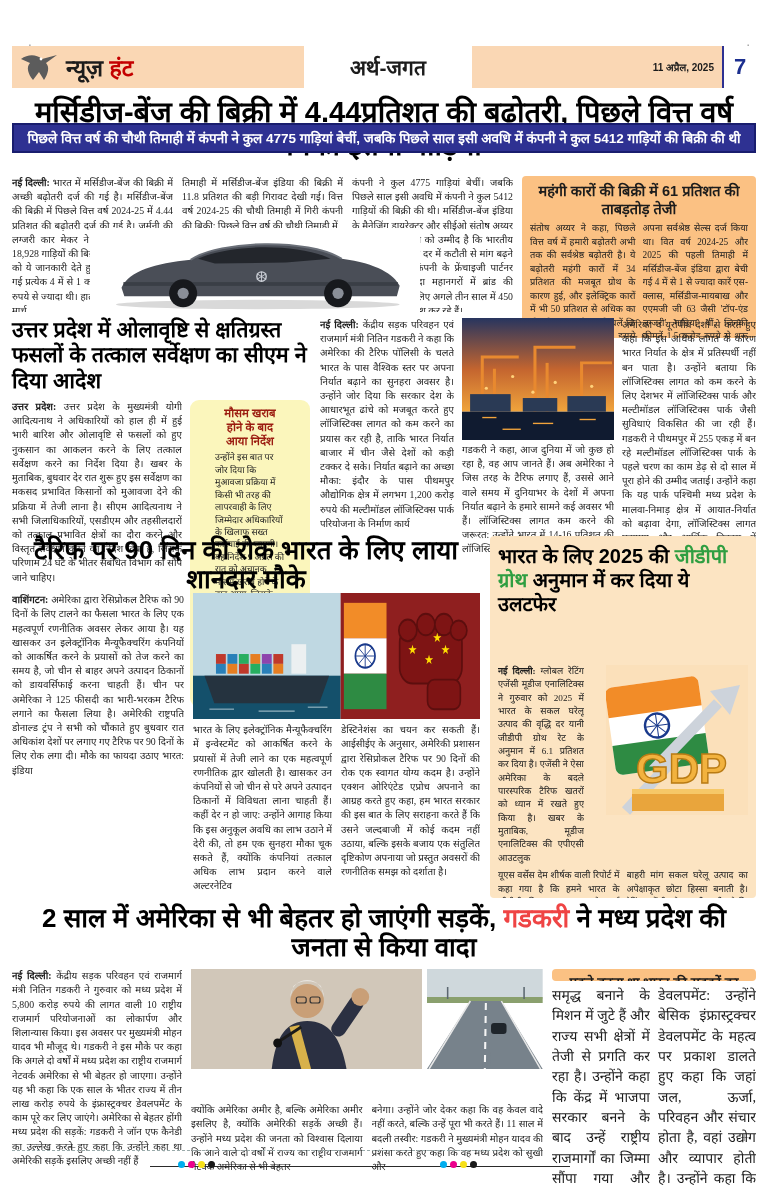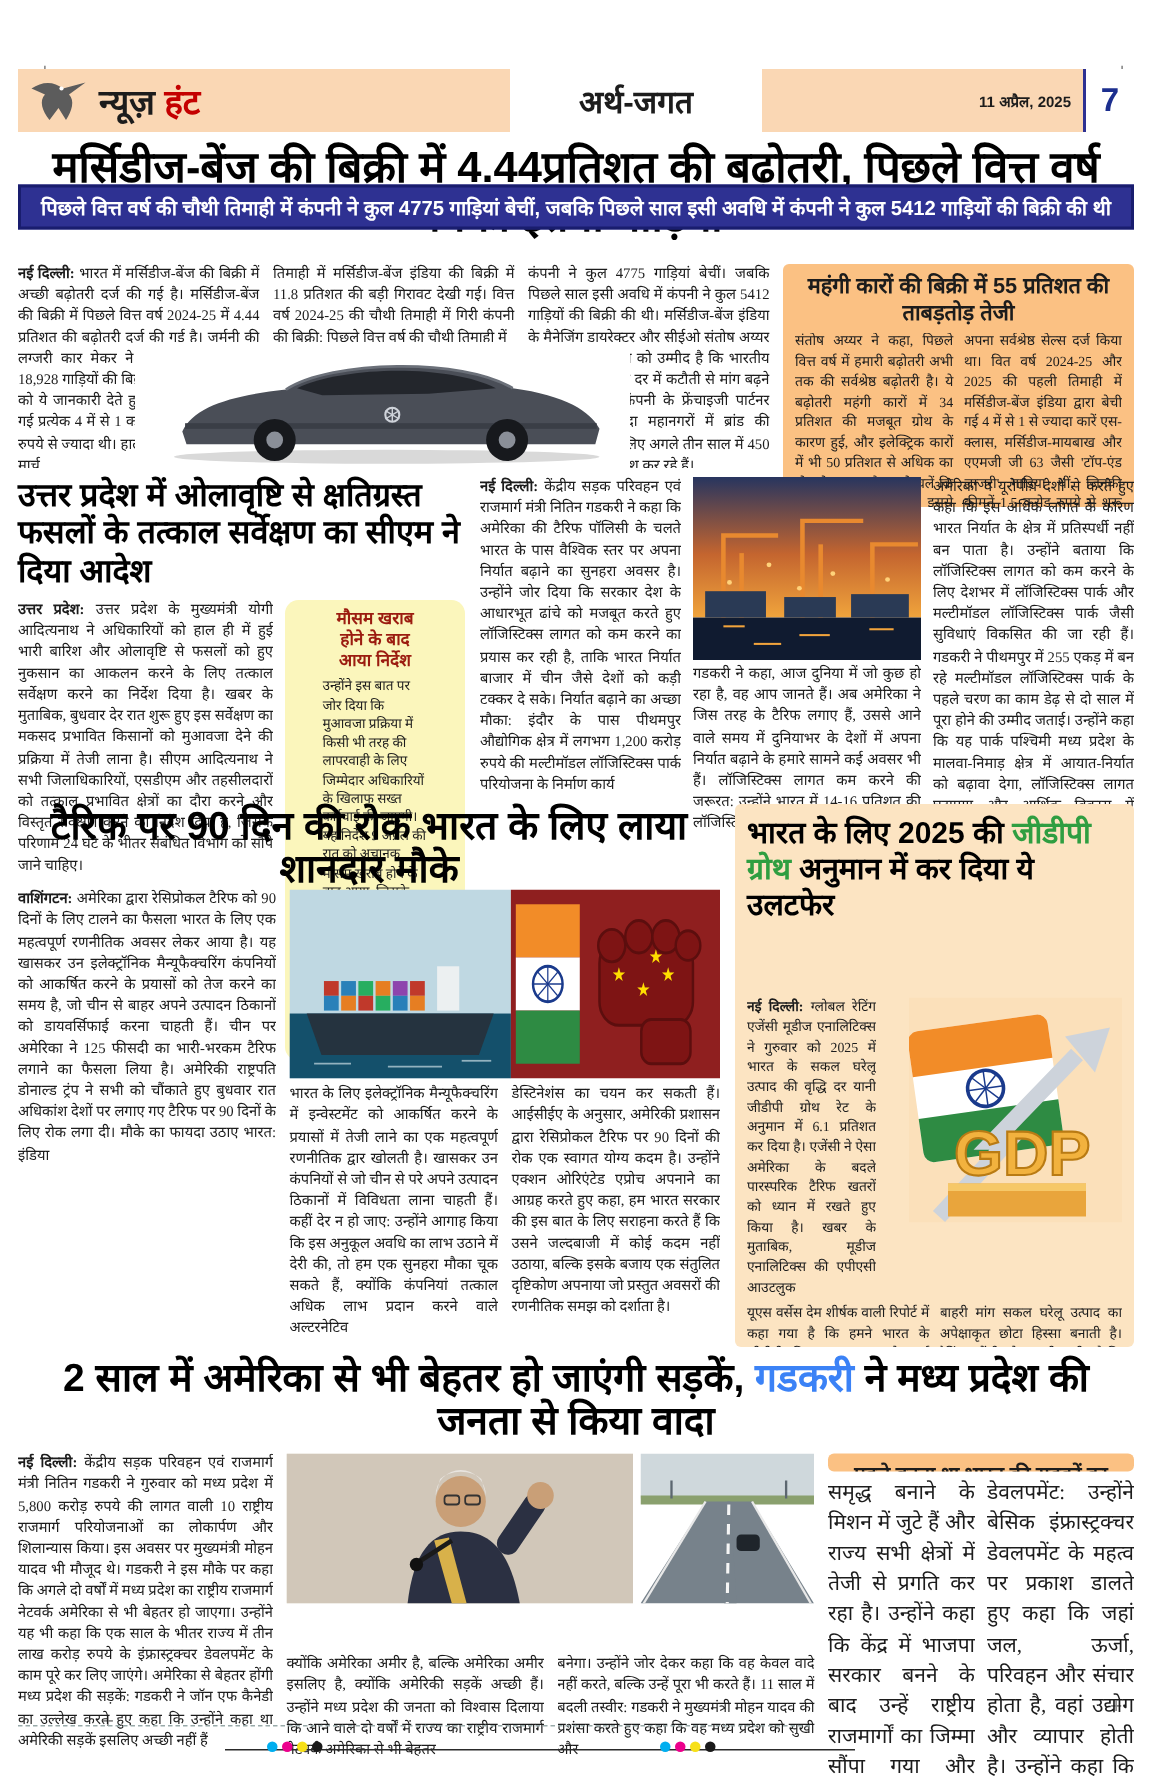--- a/index.html
+++ b/index.html
@@ -11,21 +11,21 @@
   .crop { position: absolute; color: #8a8a8a; font-size: 13px; font-family: "DejaVu Sans Mono", monospace; }
   .press-line { position: absolute; left: 150px; top: 1166px; width: 420px; border-top: 1.5px solid #2a2a2a; }
   .reg-dots { position: absolute; top: 1161px; display: flex; gap: 3px; }
   .reg-dots i { width: 7px; height: 7px; border-radius: 50%; display: block; }
   .cut-line { position: absolute; left: 12px; top: 1150px; width: 528px; border-top: 1px dashed #9aa; }
 
   
   .masthead { position: absolute; top: 46px; left: 12px; right: 12px; height: 42px;
               display: flex; align-items: stretch; font-family: "Liberation Sans", sans-serif; }
   .mh-logo { background: #fad7b4; display: flex; align-items: center; gap: 6px;
-             width: 328px; padding: 0 10px; }
+             width: 292px; padding: 0 10px; }
   .mh-logo svg { width: 42px; height: 30px; margin-left: -4px; }
   .brand { font-size: 23px; font-weight: 800; letter-spacing: 0; }
   .brand .accent { color: #c40000; }
   .mh-center { width: 168px; display: flex; align-items: center; justify-content: center;
                font-size: 21px; font-weight: 800; background: #ffffff; }
   .mh-right { flex: 1; background: #fad7b4; display: flex; align-items: center;
               justify-content: flex-end; padding-right: 8px; font-size: 10px; font-weight: 700; }
   .mh-page { width: 34px; background: #ffffff; border-left: 2px solid #2e3192;
              display: flex; align-items: center; justify-content: center;
              font-size: 22px; font-weight: 800; color: #1c2f8f; }
@@ -92,21 +92,21 @@
   .gdp-green { color: #2f9e41; }
   .gdp-top { display: flex; gap: 22px; margin-top: 44px; }
   .gdp-top .txt { flex: 1; font-size: 9.2px; }
   .gdp-img { width: 142px; height: 150px; }
   .gdp-bottom { display: flex; gap: 7px; margin-top: 4px; flex: 1; }
   .gdp-bottom .txt { flex: 1; font-size: 9.2px; }
 
   
   .sec4 { position: absolute; top: 904px; left: 12px; right: 12px; height: 242px; }
   .sec4 .h-sec { font-size: 26px; text-align: center; line-height: 1.1; margin-bottom: 8px; }
-  .roads-pink { color: #3b82f6; }
+  .roads-pink { color: #ef4444; }
   .sec4-body { display: flex; gap: 9px; height: 200px; }
   .sec4-body .col1 { width: 170px; }
   .sec4-mid { width: 352px; display: flex; flex-direction: column; gap: 30px; }
   .sec4-photos { display: flex; gap: 5px; height: 100px; margin-bottom: 4px; }
   .gadkari-img { flex: 2; height: 100px; }
   .road-img { flex: 1; height: 100px; }
   .sec4-midcols { flex: 1; display: flex; gap: 9px; }
   .sec4-midcols .txt { flex: 1; }
   .sec4-right { flex: 1; display: flex; flex-direction: column; }
   .sec4-right .box-orange { height: 108px; margin-bottom: 5px; }
@@ -138,21 +138,21 @@
   </div>
 
   <h1 class="h-lead">मर्सिडीज-बेंज की बिक्री में 4.44प्रतिशत की बढ़ोतरी, पिछले वित्त वर्ष बिकी इतनी गाड़ियां</h1>
   <div class="bluebar lead">पिछले वित्त वर्ष की चौथी तिमाही में कंपनी ने कुल 4775 गाड़ियां बेचीं, जबकि पिछले साल इसी अवधि में कंपनी ने कुल 5412 गाड़ियों की बिक्री की थी</div>
 
   <div class="sec1">
     <p class="col txt"><b>नई दिल्ली:</b> <span>भारत में मर्सिडीज-बेंज की बिक्री में अच्छी बढ़ोतरी दर्ज की गई है। मर्सिडीज-बेंज की बिक्री में पिछले वित्त वर्ष 2024-25 में 4.44 प्रतिशत की बढ़ोतरी दर्ज की गई है। जर्मनी की लग्जरी कार मेकर ने पिछले वित्त वर्ष कुल 18,928 गाड़ियों की बिक्री की। कंपनी ने गुरुवार को ये जानकारी देते हुए कहा कि उसकी बेची गई प्रत्येक 4 में से 1 कार की कीमत 1.5 करोड़ रुपये से ज्यादा थी। हालांकि, इस साल जनवरी-मार्च</span></p>
     <p class="col txt">तिमाही में मर्सिडीज-बेंज इंडिया की बिक्री में 11.8 प्रतिशत की बड़ी गिरावट देखी गई। वित्त वर्ष 2024-25 की चौथी तिमाही में गिरी कंपनी की बिक्री: पिछले वित्त वर्ष की चौथी तिमाही में</p>
     <p class="col txt">कंपनी ने कुल 4775 गाड़ियां बेचीं। जबकि पिछले साल इसी अवधि में कंपनी ने कुल 5412 गाड़ियों की बिक्री की थी। मर्सिडीज-बेंज इंडिया के मैनेजिंग डायरेक्टर और सीईओ संतोष अय्यर ने बताया कि कंपनी को उम्मीद है कि भारतीय रिजर्व बैंक द्वारा रेपो दर में कटौती से मांग बढ़ने में मदद मिलेगी। कंपनी के फ्रेंचाइजी पार्टनर उभरते और मौजूदा महानगरों में ब्रांड की मौजूदगी बढ़ाने के लिए अगले तीन साल में 450 करोड़ रुपये का निवेश कर रहे हैं।</p>
     <div class="box-orange">
-      <h3>महंगी कारों की बिक्री में 55 प्रतिशत की ताबड़तोड़ तेजी</h3>
+      <h3>महंगी कारों की बिक्री में 61 प्रतिशत की ताबड़तोड़ तेजी</h3>
       <div class="two-col">
         <p class="txt">संतोष अय्यर ने कहा, पिछले वित्त वर्ष में हमारी बढ़ोतरी अभी तक की सर्वश्रेष्ठ बढ़ोतरी है। ये बढ़ोतरी महंगी कारों में 34 प्रतिशत की मजबूत ग्रोथ के कारण हुई, और इलेक्ट्रिक कारों में भी 50 प्रतिशत से अधिक का ग्रोथ देखा गया है बताते चलें कि मर्सिडीज-बेंज इंडिया ने इससे पहले वित वर्ष 2023-24 में 18,123 गाडियों की बिक्री के साथ</p>
         <p class="txt">अपना सर्वश्रेष्ठ सेल्स दर्ज किया था। वित वर्ष 2024-25 और 2025 की पहली तिमाही में मर्सिडीज-बेंज इंडिया द्वारा बेची गई 4 में से 1 से ज्यादा कारें एस-क्लास, मर्सिडीज-मायबाख और एएमजी जी 63 जैसी 'टॉप-एंड लग्जरी' गाड़िया थीं, जिनकी कीमतें 1.5 करोड़ रुपये से शुरू होकर 4 करोड़ रुपये तक जाती है।</p>
       </div>
     </div>
     <div class="car-wrap">
       <svg viewBox="0 0 330 90" width="330" height="84">
         <ellipse cx="168" cy="82" rx="152" ry="5" fill="#d9d9d9"></ellipse>
         <path d="M22 64 C30 46 58 38 96 34 C128 13 222 11 258 33 C296 38 314 50 320 62 L317 73 L25 73 Z" fill="#4a4e57"></path>
         <path d="M104 33 C138 17 212 16 246 33 L198 37 L122 38 Z" fill="#23262c"></path>

